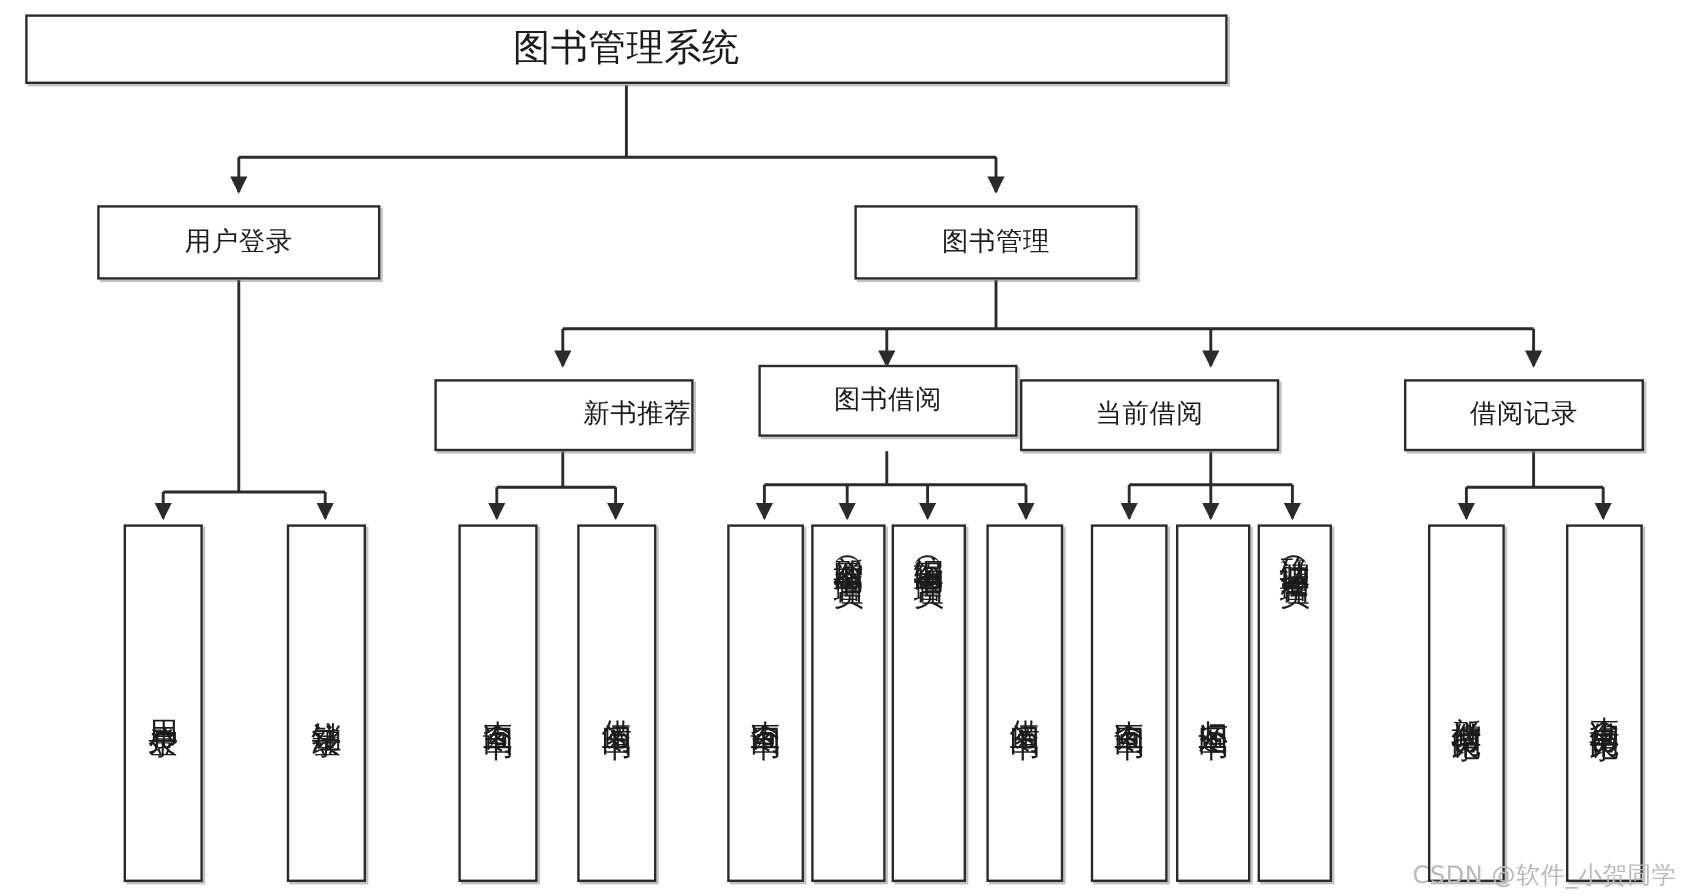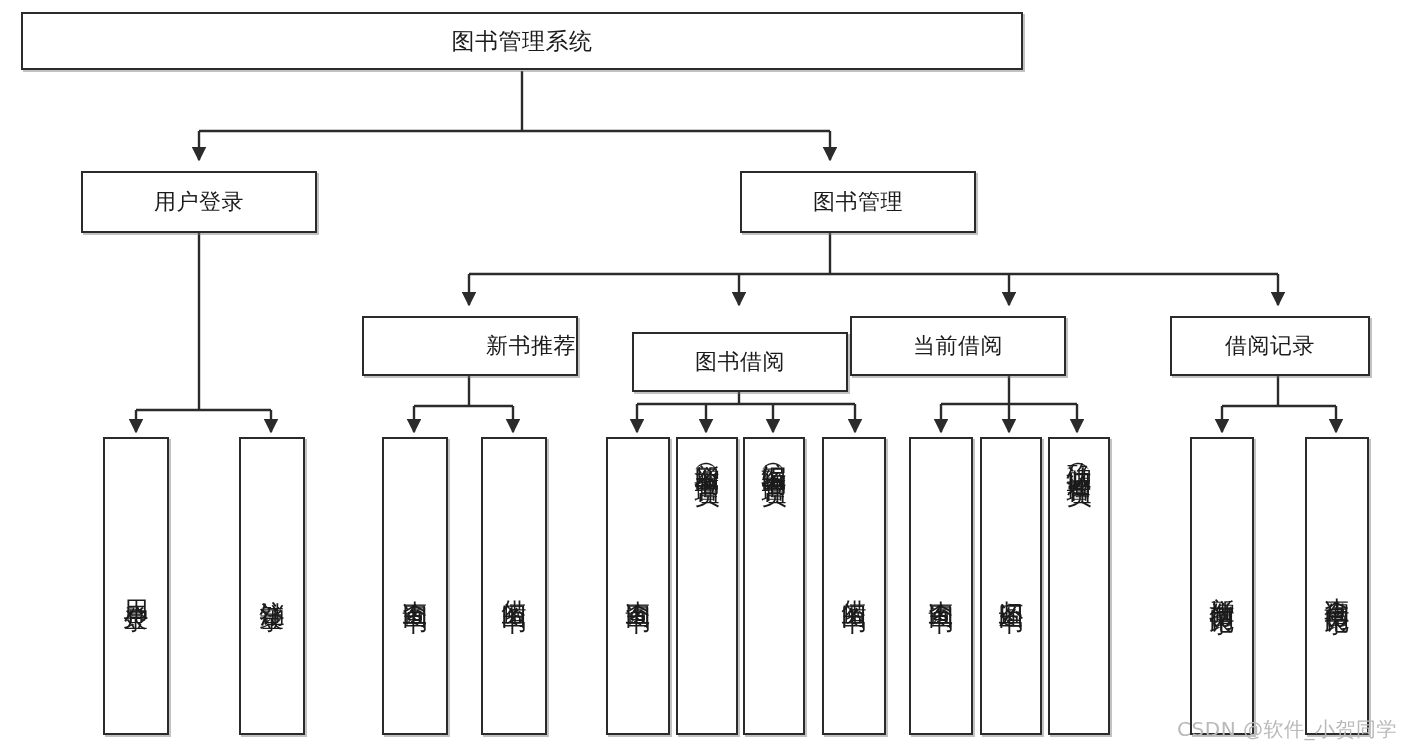--- a/index.html
+++ b/index.html
@@ -41,21 +41,21 @@
     display: block;
     text-align: center;
     line-height: 1.08;
     letter-spacing: 0.5px;
   }
   
   .node.h .label {
     font-size: 22px;
     white-space: nowrap;
   }
-  .node.root .label { font-size: 23px; }
+  .node.root .label { font-size: 31px; }
   
   .node.v {
     align-items: flex-start;
     padding-top: 4px;
   }
   .node.v .label {
     writing-mode: vertical-rl;
     text-orientation: upright;
     font-size: 25px;
     line-height: 1.0;
@@ -130,28 +130,28 @@
     </g>
   </svg>
 
   <div class="node h root" style="left:21px; top:12px; width:1002px; height:58px;">
     <span class="label">图书管理系统</span>
   </div>
 
   <div class="node h" style="left:81px; top:171px; width:236px; height:62px;">
     <span class="label">用户登录</span>
   </div>
-  <div class="node h" style="left:712px; top:171px; width:236px; height:62px;margin-left:28px;">
+  <div class="node h" style="left:712px; top:171px; width:236px; height:62px;">
     <span class="label">图书管理</span>
   </div>
 
   <div class="node h" style="left:362px; top:316px; width:216px; height:60px;justify-content:flex-end;">
     <span class="label">新书推荐</span>
   </div>
-  <div class="node h" style="left:632px; top:332px; width:216px; height:60px;">
+  <div class="node h" style="left:632px; top:304px; width:216px; height:60px;">
     <span class="label">图书借阅</span>
   </div>
   <div class="node h" style="left:850px; top:316px; width:216px; height:60px;">
     <span class="label">当前借阅</span>
   </div>
   <div class="node h" style="left:1170px; top:316px; width:200px; height:60px;">
     <span class="label">借阅记录</span>
   </div>
 
   <div class="node v mid" style="left:103px; top:437px; width:66px; height:298px;">

